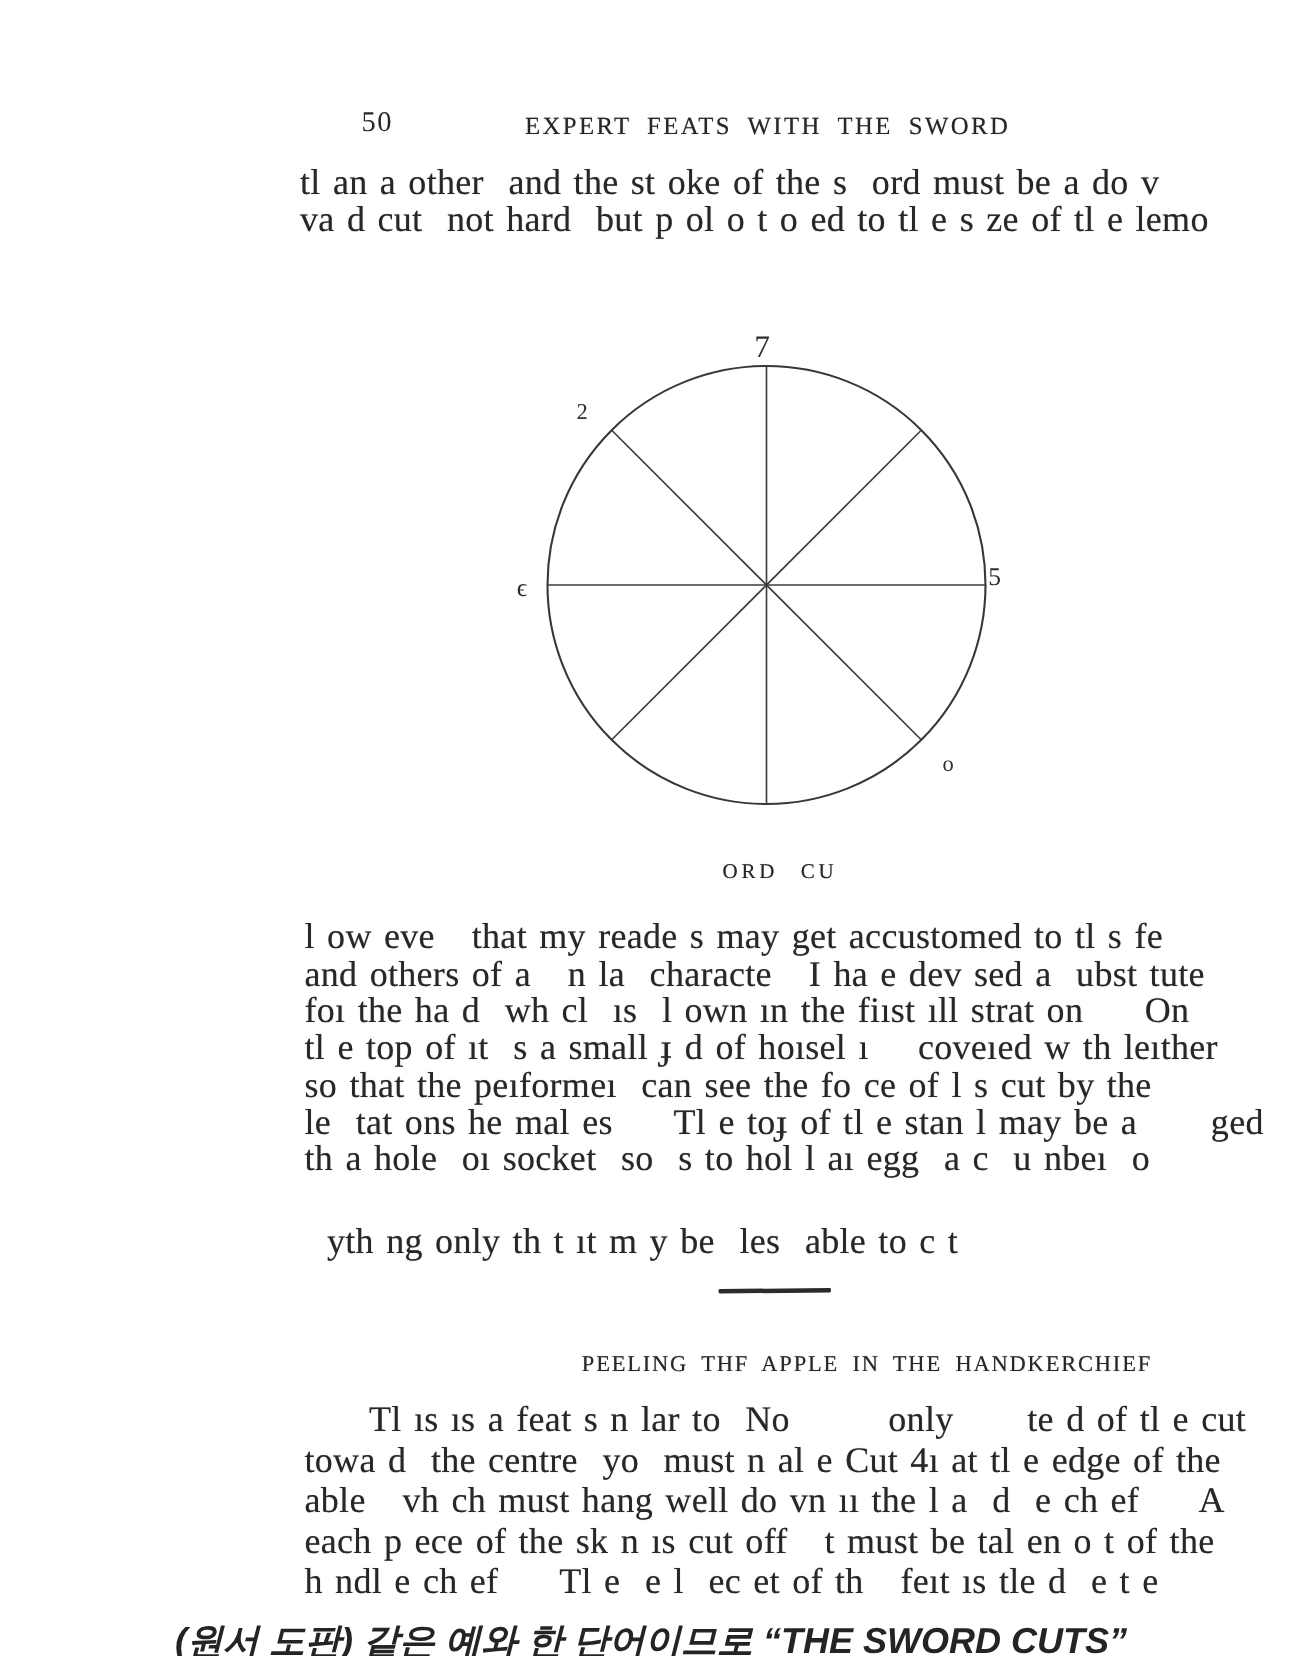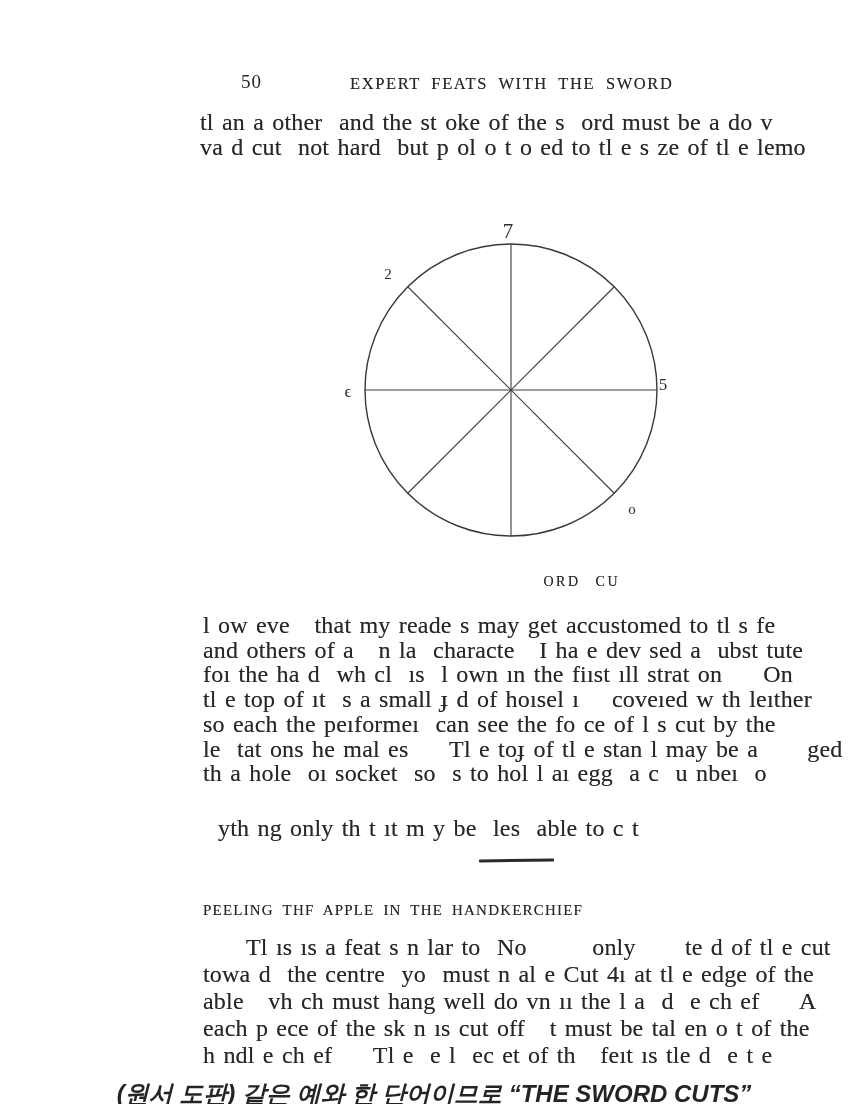--- a/index.html
+++ b/index.html
@@ -32,35 +32,35 @@
   #para1 { left: 200px; top: 110px; width: 575px; line-height: 25px; }
   #figure-svg { left: 330px; top: 208px; }
   #figure-svg .spoke { stroke: #3d3d3d; stroke-width: 1.1; }
   #figure-svg .ring  { fill: none; stroke: #383838; stroke-width: 1.4; }
   #figure-svg text {
     font-family: "Liberation Serif", serif;
     fill: #2e2e2e;
   }
   #figure-caption {
     left: 420px; top: 574px; width: 200px;
-    text-align: right;
+    text-align: center;
     font-size: 14px; letter-spacing: 2.5px; word-spacing: 9px;
     text-shadow: 0 0 0.5px rgba(60,60,60,0.6);
   }
   #para2 { left: 203px; top: 613px; width: 575px; line-height: 24.7px; }
   #para2 .scanline:nth-child(8),
   #para2 .scanline:nth-child(9) { padding-left: 15px; margin-top: 30px; }
   #divider {
     left: 479px; top: 859px; width: 75px; height: 3px;
     background: #2b2b2b; border-radius: 1px;
     transform: rotate(-0.6deg);
   }
   #section-heading {
     left: 203px; top: 902px; width: 565px;
-    text-align: left;
+    text-align: right;
     font-size: 15px; letter-spacing: 1.2px; word-spacing: 4px;
     text-shadow: 0 0 0.6px rgba(60,60,60,0.6);
   }
   #para3 { left: 203px; top: 934px; width: 575px; line-height: 27px; }
   #para3 .scanline:first-child { padding-left: 43px; }
   #annotation-caption {
     left: 0; top: 1078px; width: 868px;
     text-align: center;
     font-family: "Liberation Sans", sans-serif;
     font-style: italic;
@@ -94,21 +94,21 @@
   <text x="302" y="306" font-size="15" text-anchor="middle">o</text>
 </svg>
 
 <div class="abs" id="figure-caption">ORD CU</div>
 
 <div class="abs para" id="para2">
   <div class="scanline">l ow eve   that my reade s may get accustomed to tl s fe</div>
   <div class="scanline">and others of a   n la  characte   I ha e dev sed a  ubst tute</div>
   <div class="scanline">foı the ha d  wh cl  ıs  l own ın the fiıst ıll strat on     On</div>
   <div class="scanline">tl e top of ıt  s a small ɟ d of hoısel ı    coveıed w th leıther</div>
-  <div class="scanline">so each the peıformeı  can see the fo ce of l s cut by the</div>
+  <div class="scanline">so that the peıformeı  can see the fo ce of l s cut by the</div>
   <div class="scanline">le  tat ons he mal es     Tl e toɟ of tl e stan l may be a      ged</div>
   <div class="scanline">th a hole  oı socket  so  s to hol l aı egg  a c  u nbeı  o</div>
   <div class="scanline">yth ng only th t ıt m y be  les  able to c t</div>
 </div>
 
 <div class="abs" id="divider"></div>
 
 <div class="abs" id="section-heading">PEELING THF APPLE IN THE HANDKERCHIEF</div>
 
 <div class="abs para" id="para3">

